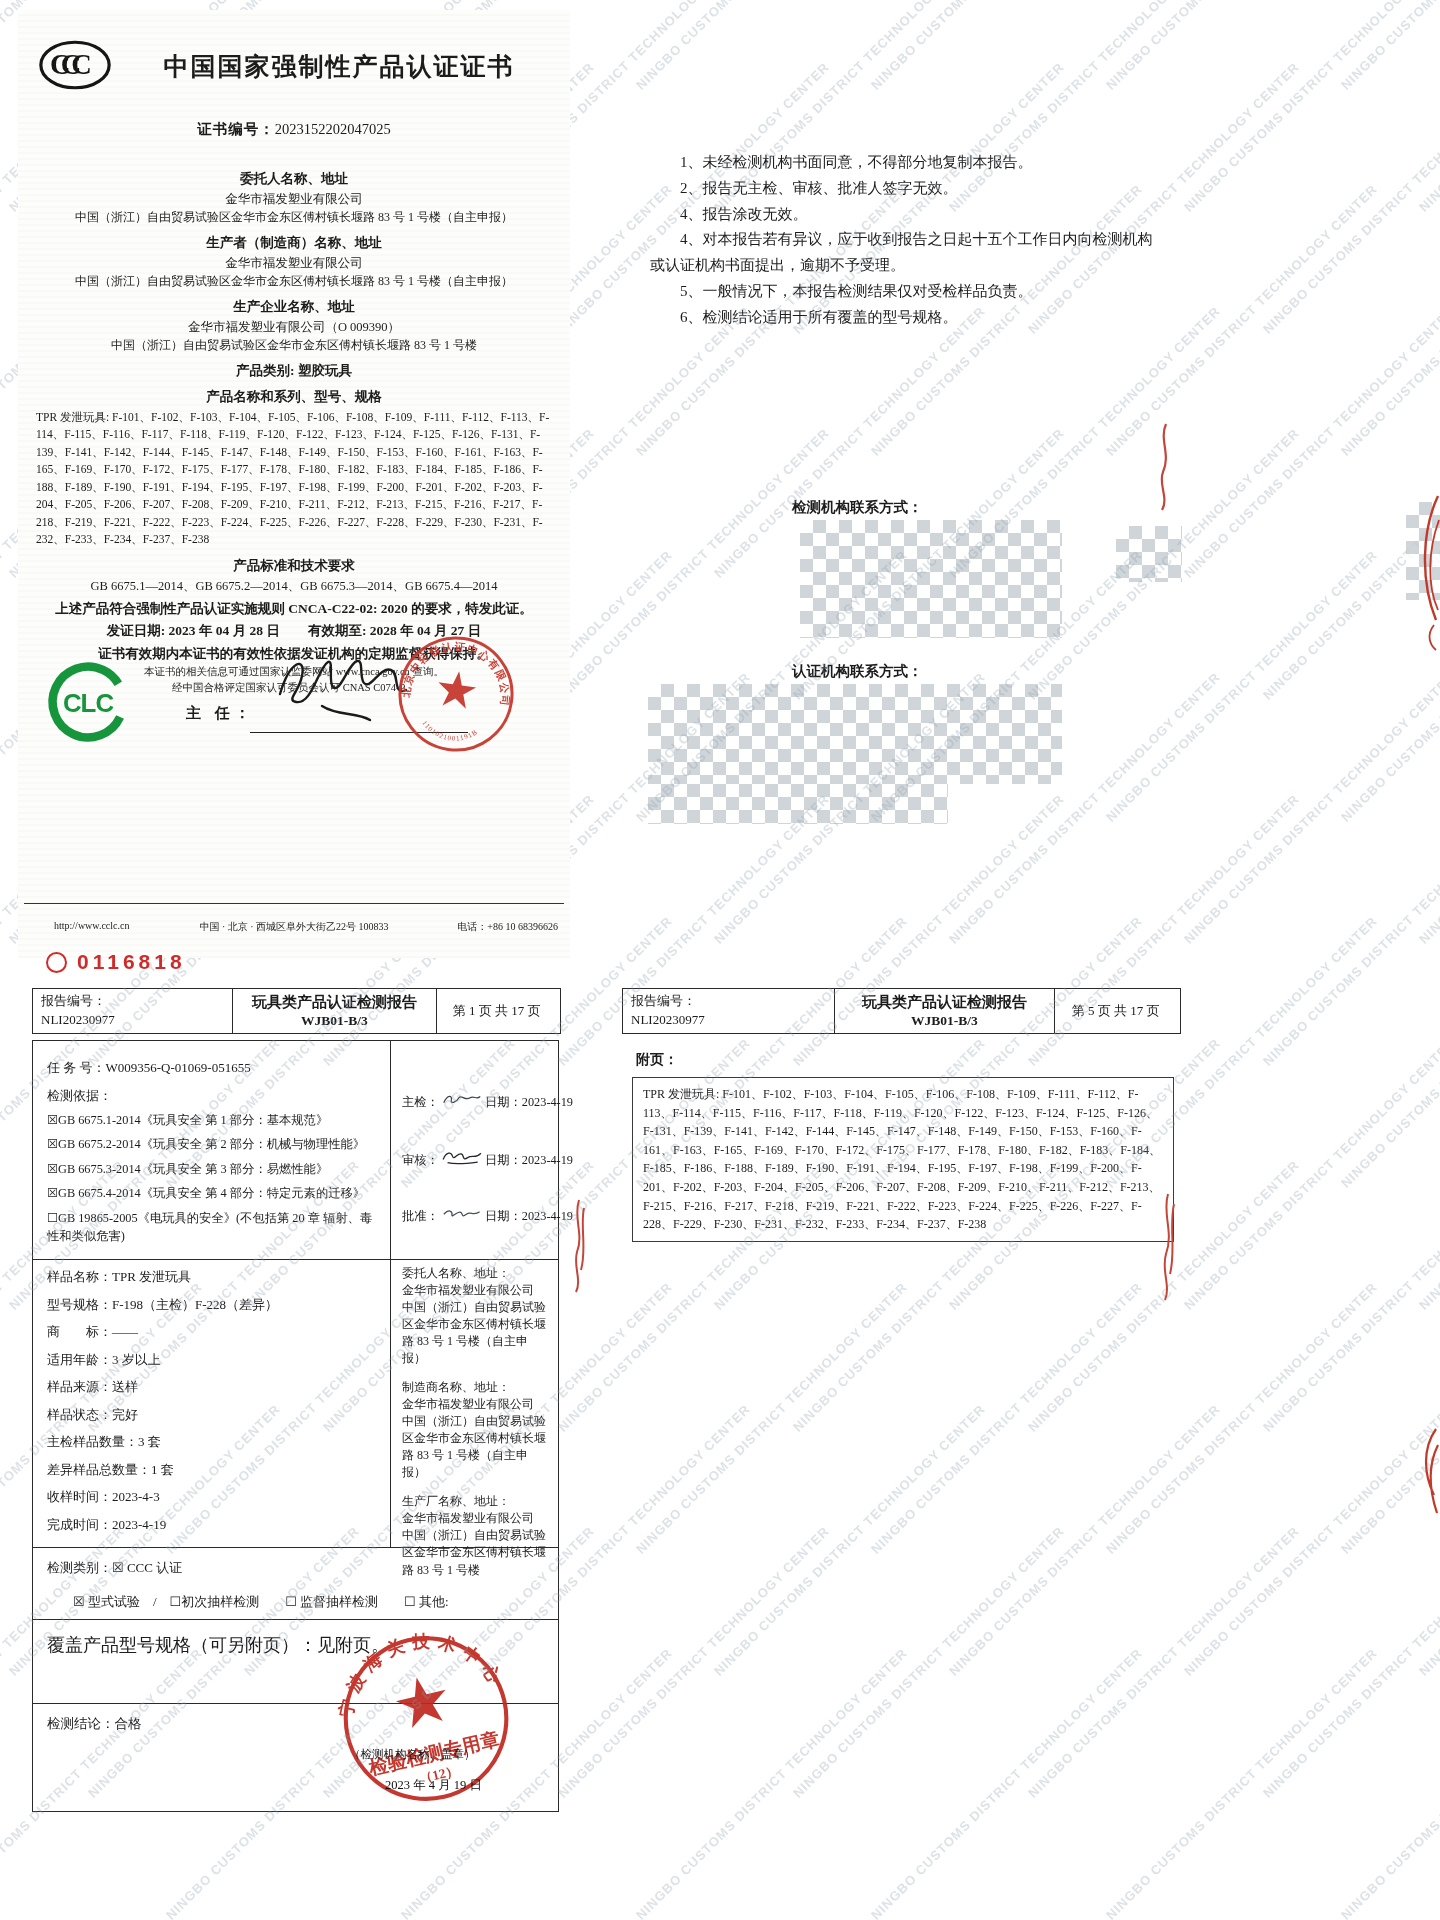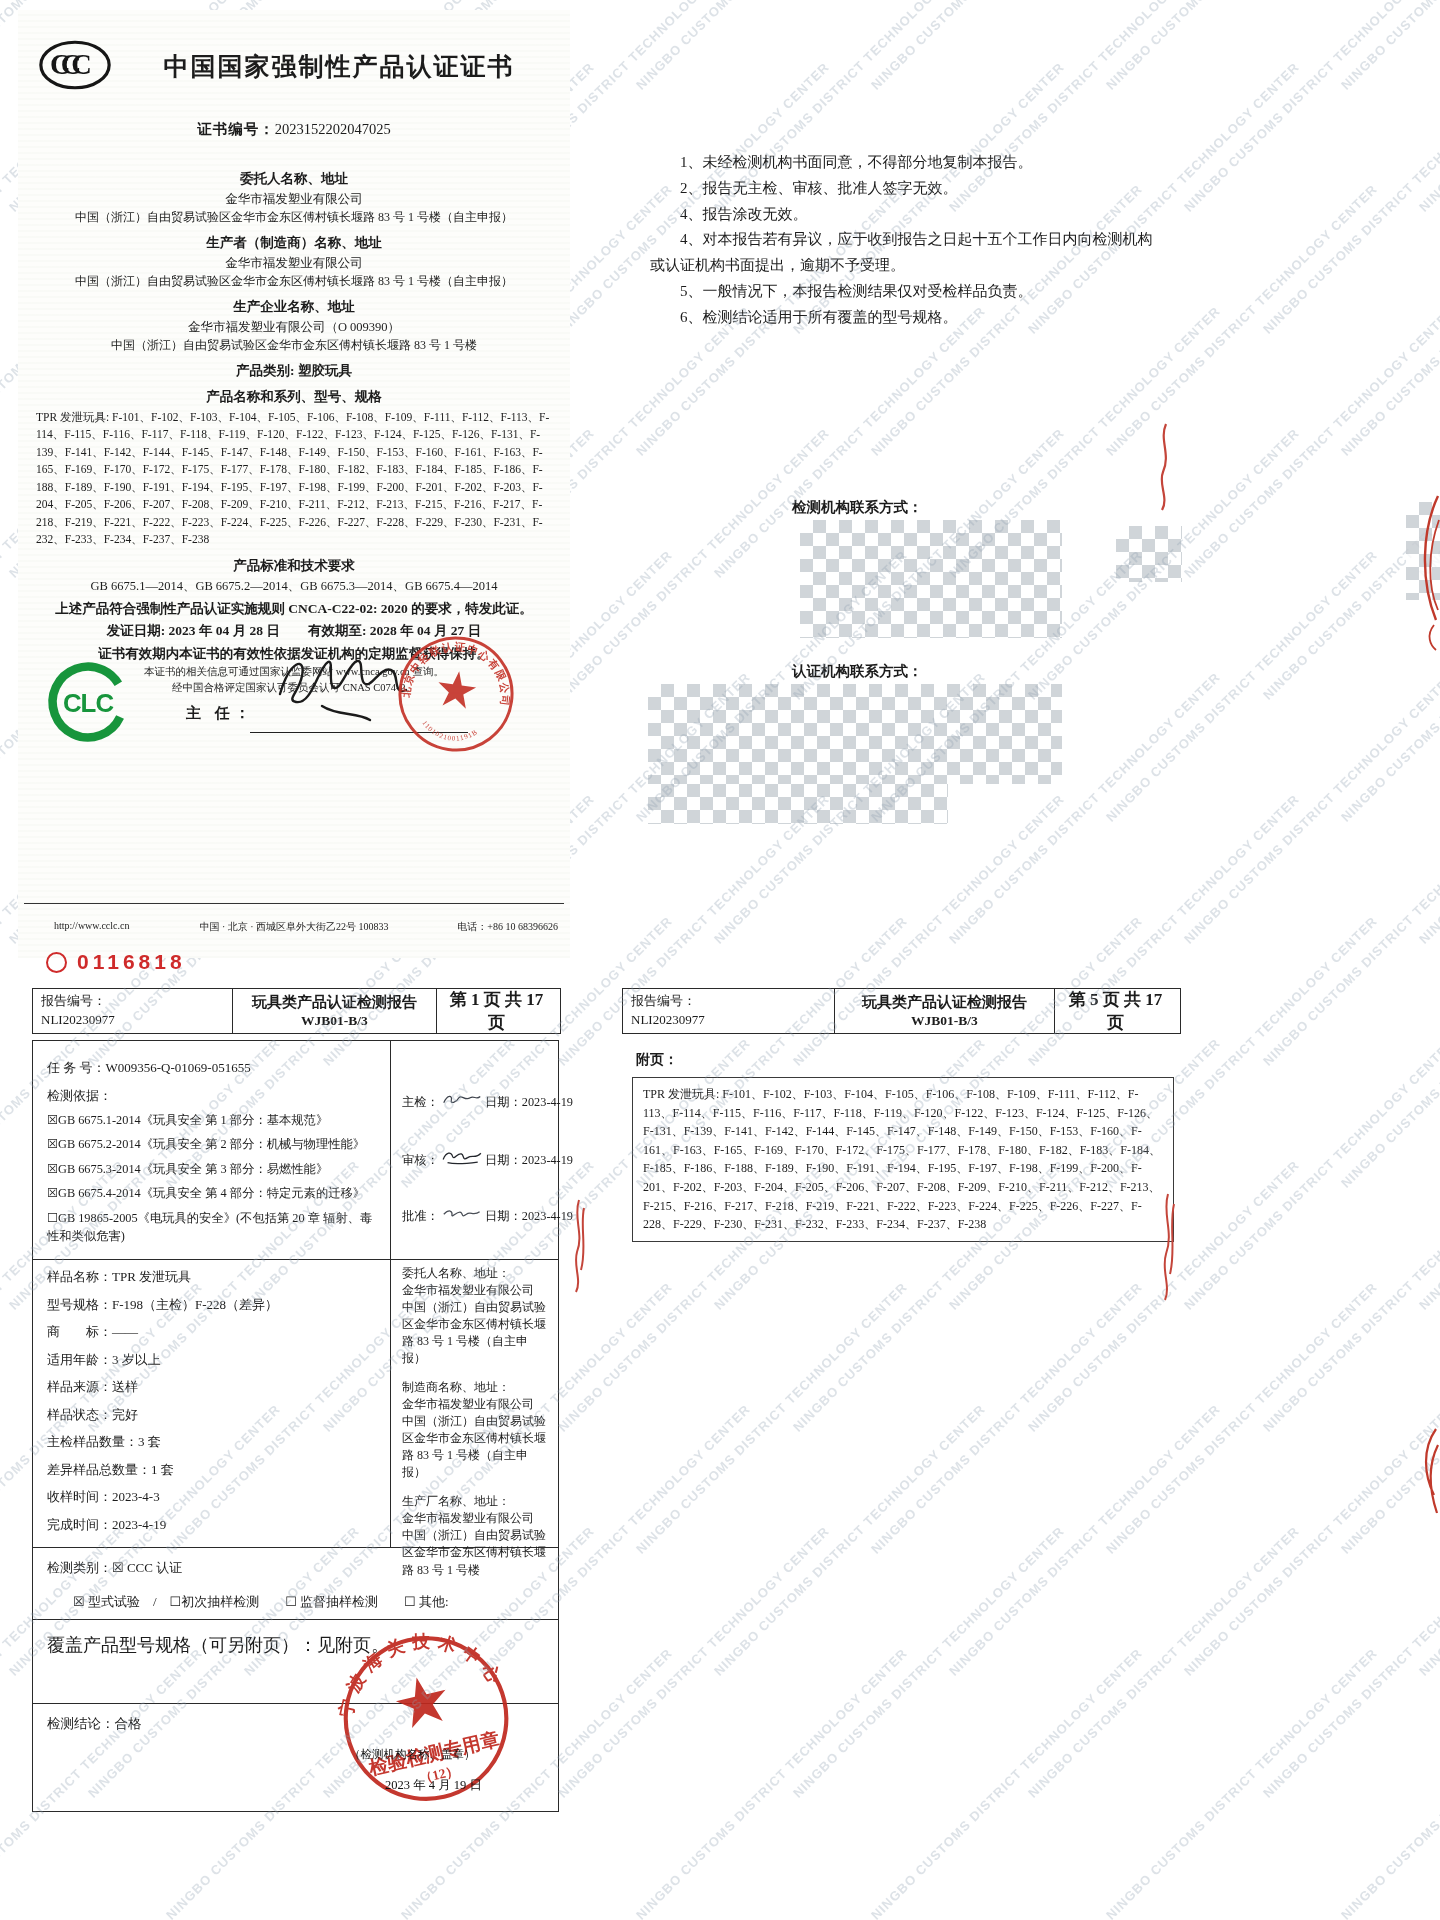--- a/index.html
+++ b/index.html
@@ -55,21 +55,21 @@
   
   #rep1{left:32px;top:985px;width:530px;height:860px;z-index:2;}
   #rep2{left:622px;top:985px;width:562px;height:860px;z-index:2;}
   .rhead{position:absolute;left:0;top:3px;height:44px;display:flex;border:1.6px solid #2a2a2a;}
   .rhead .hc{border-right:1.6px solid #2a2a2a;padding:3px 8px;box-sizing:border-box;}
   .rhead .hc:last-child{border-right:none;}
   .hc1{width:200px;font-size:13px;line-height:1.45;}
   .hc2{width:204px;text-align:center;}
   .hc2 .t{font-size:15px;font-weight:bold;line-height:1.3;margin-top:1px;}
   .hc2 .s{font-size:13.5px;font-weight:bold;}
-  .hc3{width:119px;text-align:center;font-size:17px;display:flex;align-items:center;justify-content:center;font-weight:bold;}
+  .hc3{width:119px;text-align:center;font-size:13px;display:flex;align-items:center;justify-content:center;}
   #rep1 .rhead{width:527px;}
   #rep2 .rhead{width:557px;}
   #rep2 .hc1{width:212px;} #rep2 .hc2{width:220px;} #rep2 .hc3{width:121px;}
   #rtable{position:absolute;left:0;top:55px;width:527px;height:772px;border:1.6px solid #2a2a2a;box-sizing:border-box;}
   .vline{position:absolute;left:357px;top:0;height:506px;border-left:1.5px solid #2a2a2a;}
   .hline{position:absolute;left:0;right:0;border-top:1.5px solid #2a2a2a;}
   .taskline{position:absolute;left:14px;top:18px;font-size:13px;}
   .basislabel{position:absolute;left:14px;top:46px;font-size:13px;}
   #basis{position:absolute;left:14px;top:70px;width:330px;font-size:12.3px;line-height:1.5;}
   #basis div{margin-bottom:6px;}

